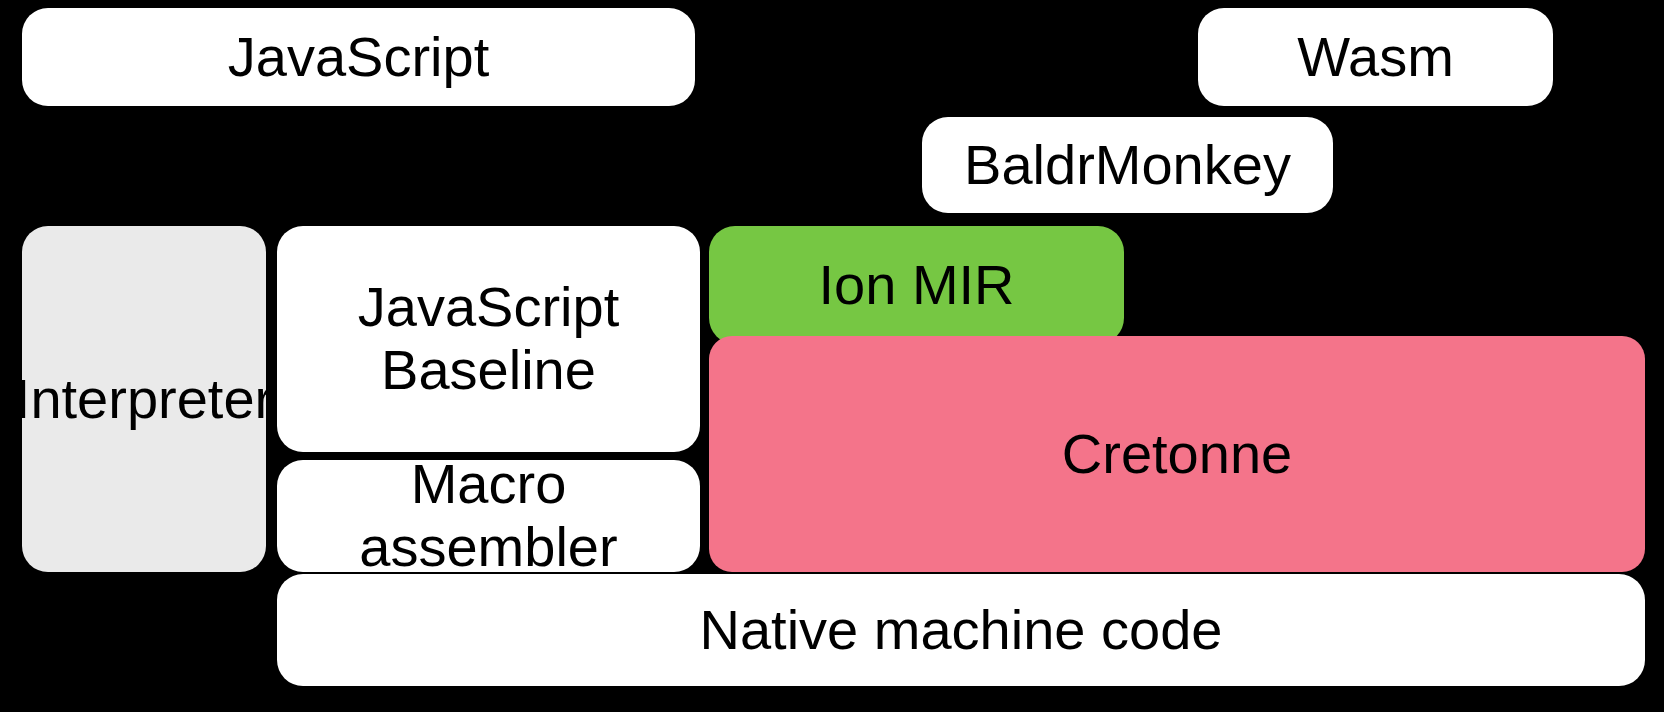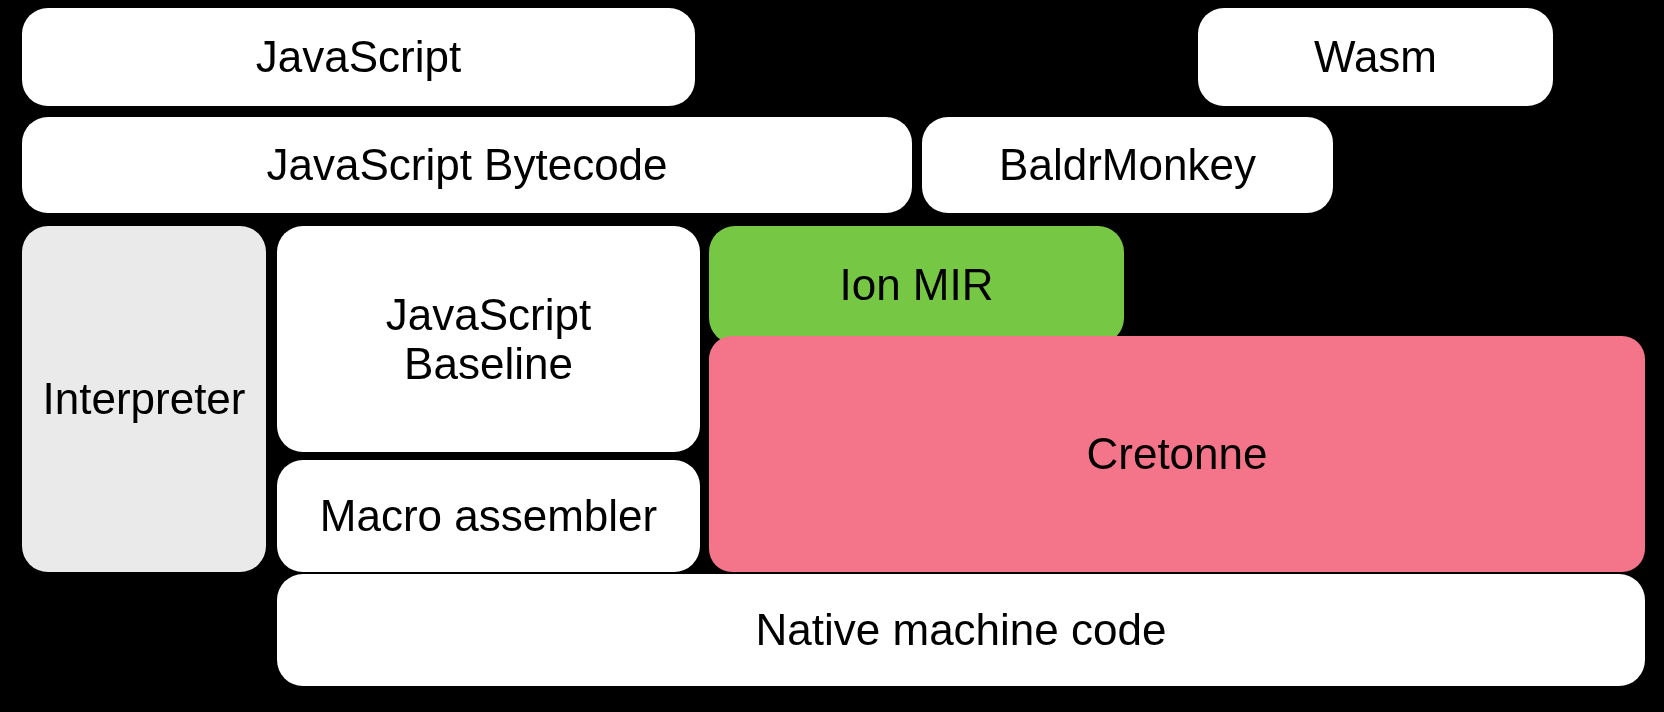--- a/index.html
+++ b/index.html
@@ -19,40 +19,39 @@
   }
   .node {
     position: absolute;
     box-sizing: border-box;
     display: flex;
     align-items: center;
     justify-content: center;
     text-align: center;
     border-radius: 26px;
     color: #000000;
-    font-size: 44px;
+    font-size: 56px;
     line-height: 1.12;
     font-weight: 400;
     letter-spacing: 0px;
     white-space: pre-line;
     padding: 4px 10px;
     background: #ffffff;
   }
   .node.white   { background: #ffffff; }
   .node.gray    { background: #eaeaea; }
   .node.green   { background: #76c743; }
   .node.pink    { background: #f4748a; }
 </style>
 </head>
 <body>
 
 <div id="stage" style="background: rgb(0, 0, 0);">
     <div class="node white" style="left: 22px; top: 8px; width: 673px; height: 98px;">JavaScript</div>
     <div class="node white" style="left: 1198px; top: 8px; width: 355px; height: 98px;">Wasm</div>
-    <div class="node white" style="left: 22px; top: 117px; width: 890px; height: 96px;">JavaScript Bytecode</div>
     <div class="node white" style="left: 922px; top: 117px; width: 411px; height: 96px;">BaldrMonkey</div>
     <div class="node gray" style="left: 22px; top: 226px; width: 244px; height: 346px;">Interpreter</div>
     <div class="node white" style="left: 277px; top: 226px; width: 423px; height: 226px;">JavaScript
 Baseline</div>
     <div class="node white" style="left: 277px; top: 460px; width: 423px; height: 112px;">Macro assembler</div>
     <div class="node green" style="left: 709px; top: 226px; width: 415px; height: 118px;">Ion MIR</div>
     <div class="node pink" style="left: 709px; top: 336px; width: 936px; height: 236px; border-radius: 23px;">Cretonne</div>
     <div class="node white" style="left: 277px; top: 574px; width: 1368px; height: 112px;">Native machine code</div>
   </div>
 

